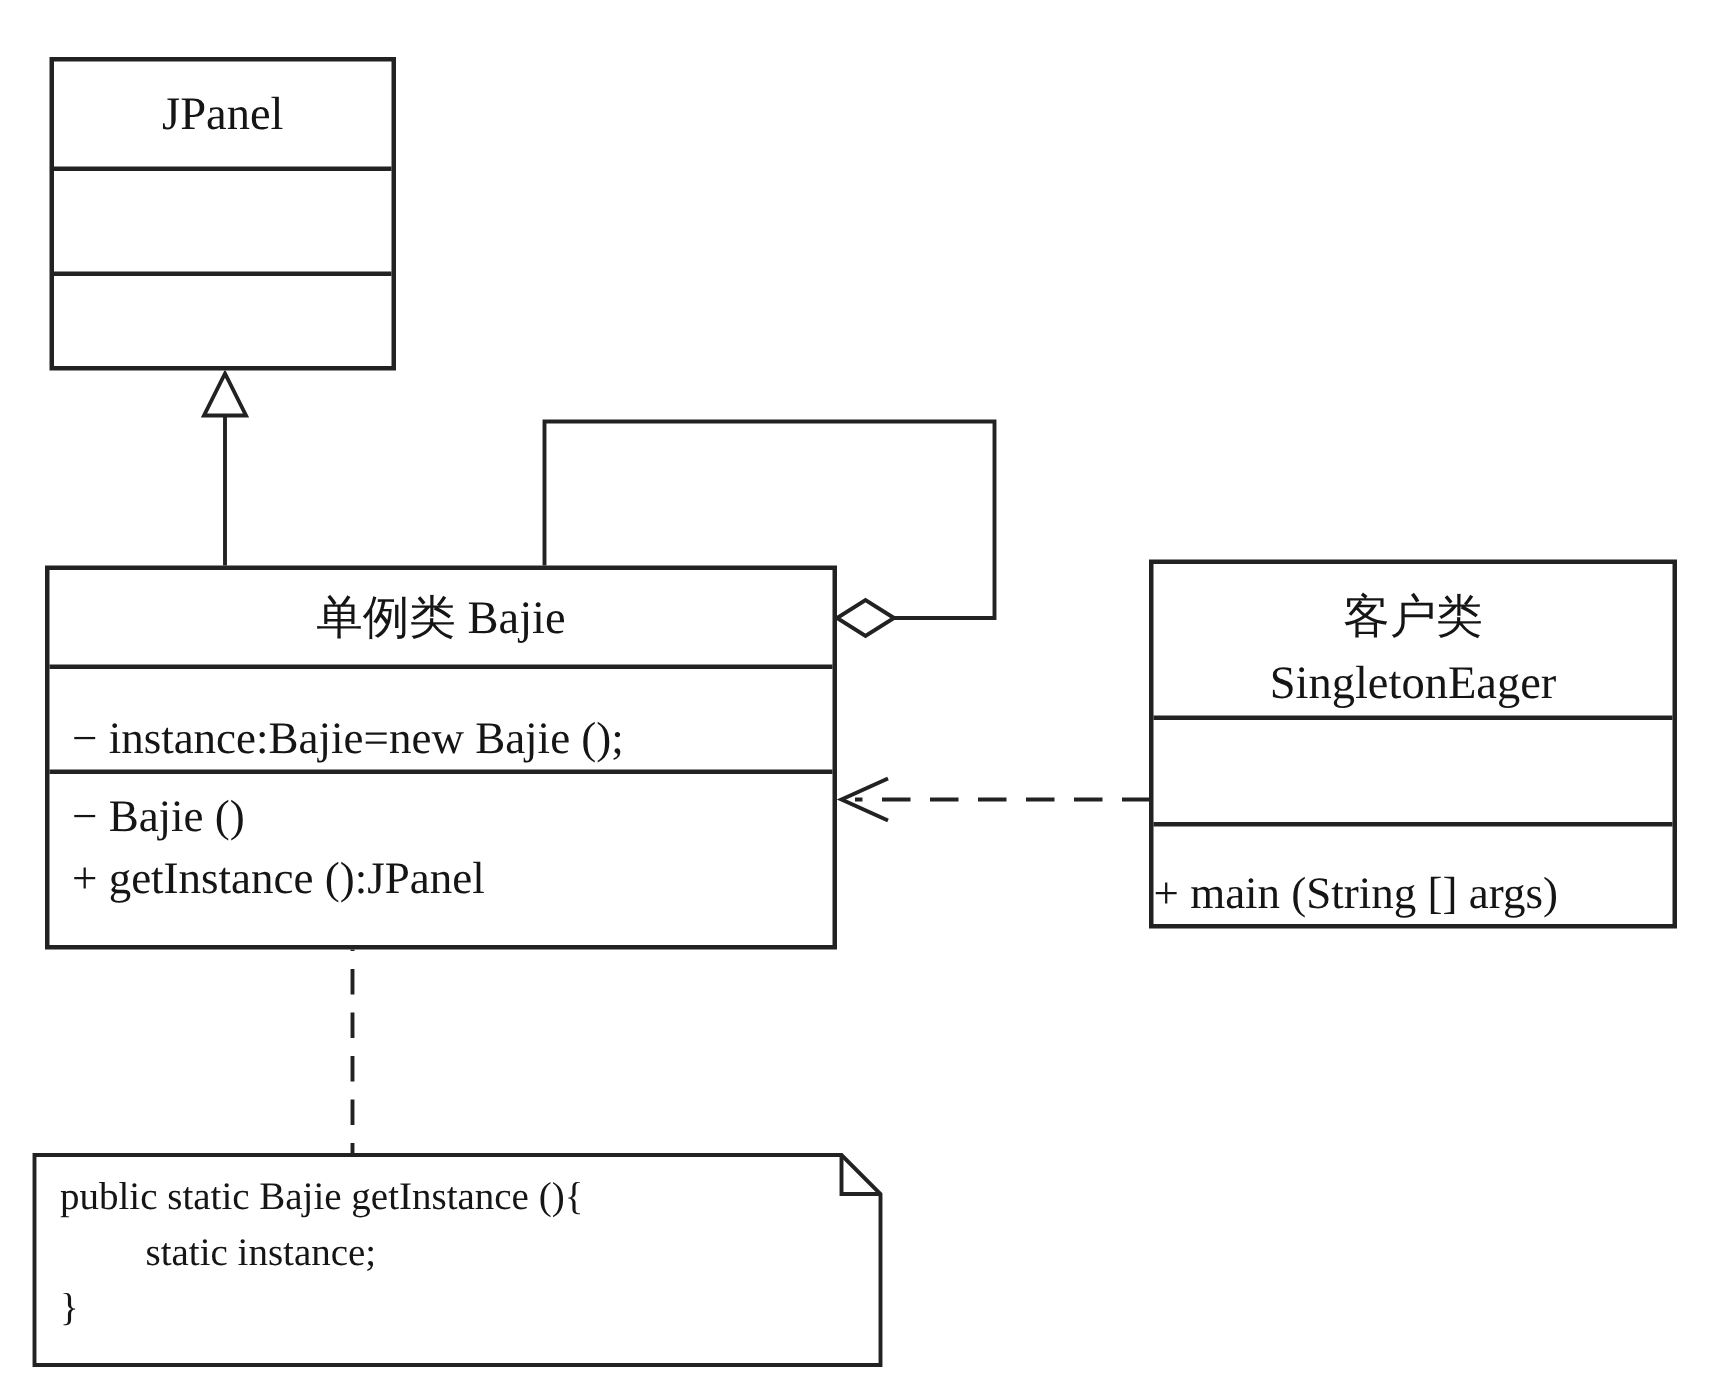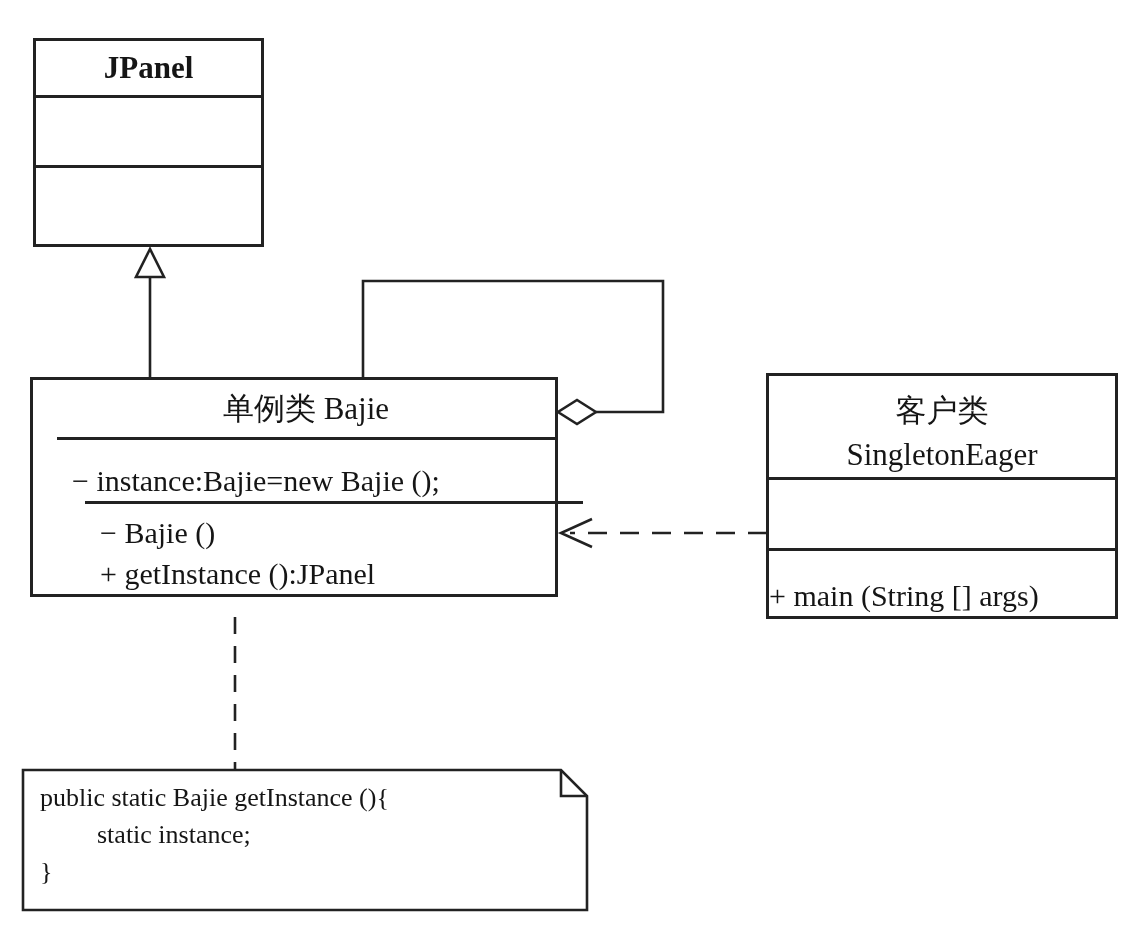--- a/index.html
+++ b/index.html
@@ -47,27 +47,27 @@
     justify-content: center;
     text-align: center;
     line-height: 44px;
   }
   .member {
     font-size: 30px;
     line-height: 41px;
   }
   .row-center { display: flex; align-items: flex-end; }
   #jpanel  { left: 33px;  top: 38px;  width: 231px; height: 209px; }
-  #jpanel  .c-title { height: 54px; font-weight: bold; }
+  #jpanel  .c-title { height: 70px; }
   #jpanel  .c-attrs { height: 70px; }
   #jpanel  .c-methods { flex: 1; }
-  #bajie   { left: 30px;  top: 377px; width: 528px; height: 220px; padding-left: 24px; }
+  #bajie   { left: 30px;  top: 377px; width: 528px; height: 256px; }
   #bajie   .c-title { height: 63px; }
   #bajie   .c-attrs { height: 70px; padding-left: 15px; }
-  #bajie   .c-methods { flex: 1; padding: 8px 0 0 15px; margin-left: 28px; }
+  #bajie   .c-methods { flex: 1; padding: 8px 0 0 15px; }
   #client  { left: 766px; top: 373px; width: 352px; height: 246px; }
   #client  .c-title { height: 101px; justify-content: flex-end; }
   #client  .c-attrs { height: 71px; }
   #client  .c-methods { flex: 1; }
   .note-text {
     position: absolute;
     left: 23px; top: 770px;
     width: 565px;
     padding: 9px 12px 0 17px;
     z-index: 3;

